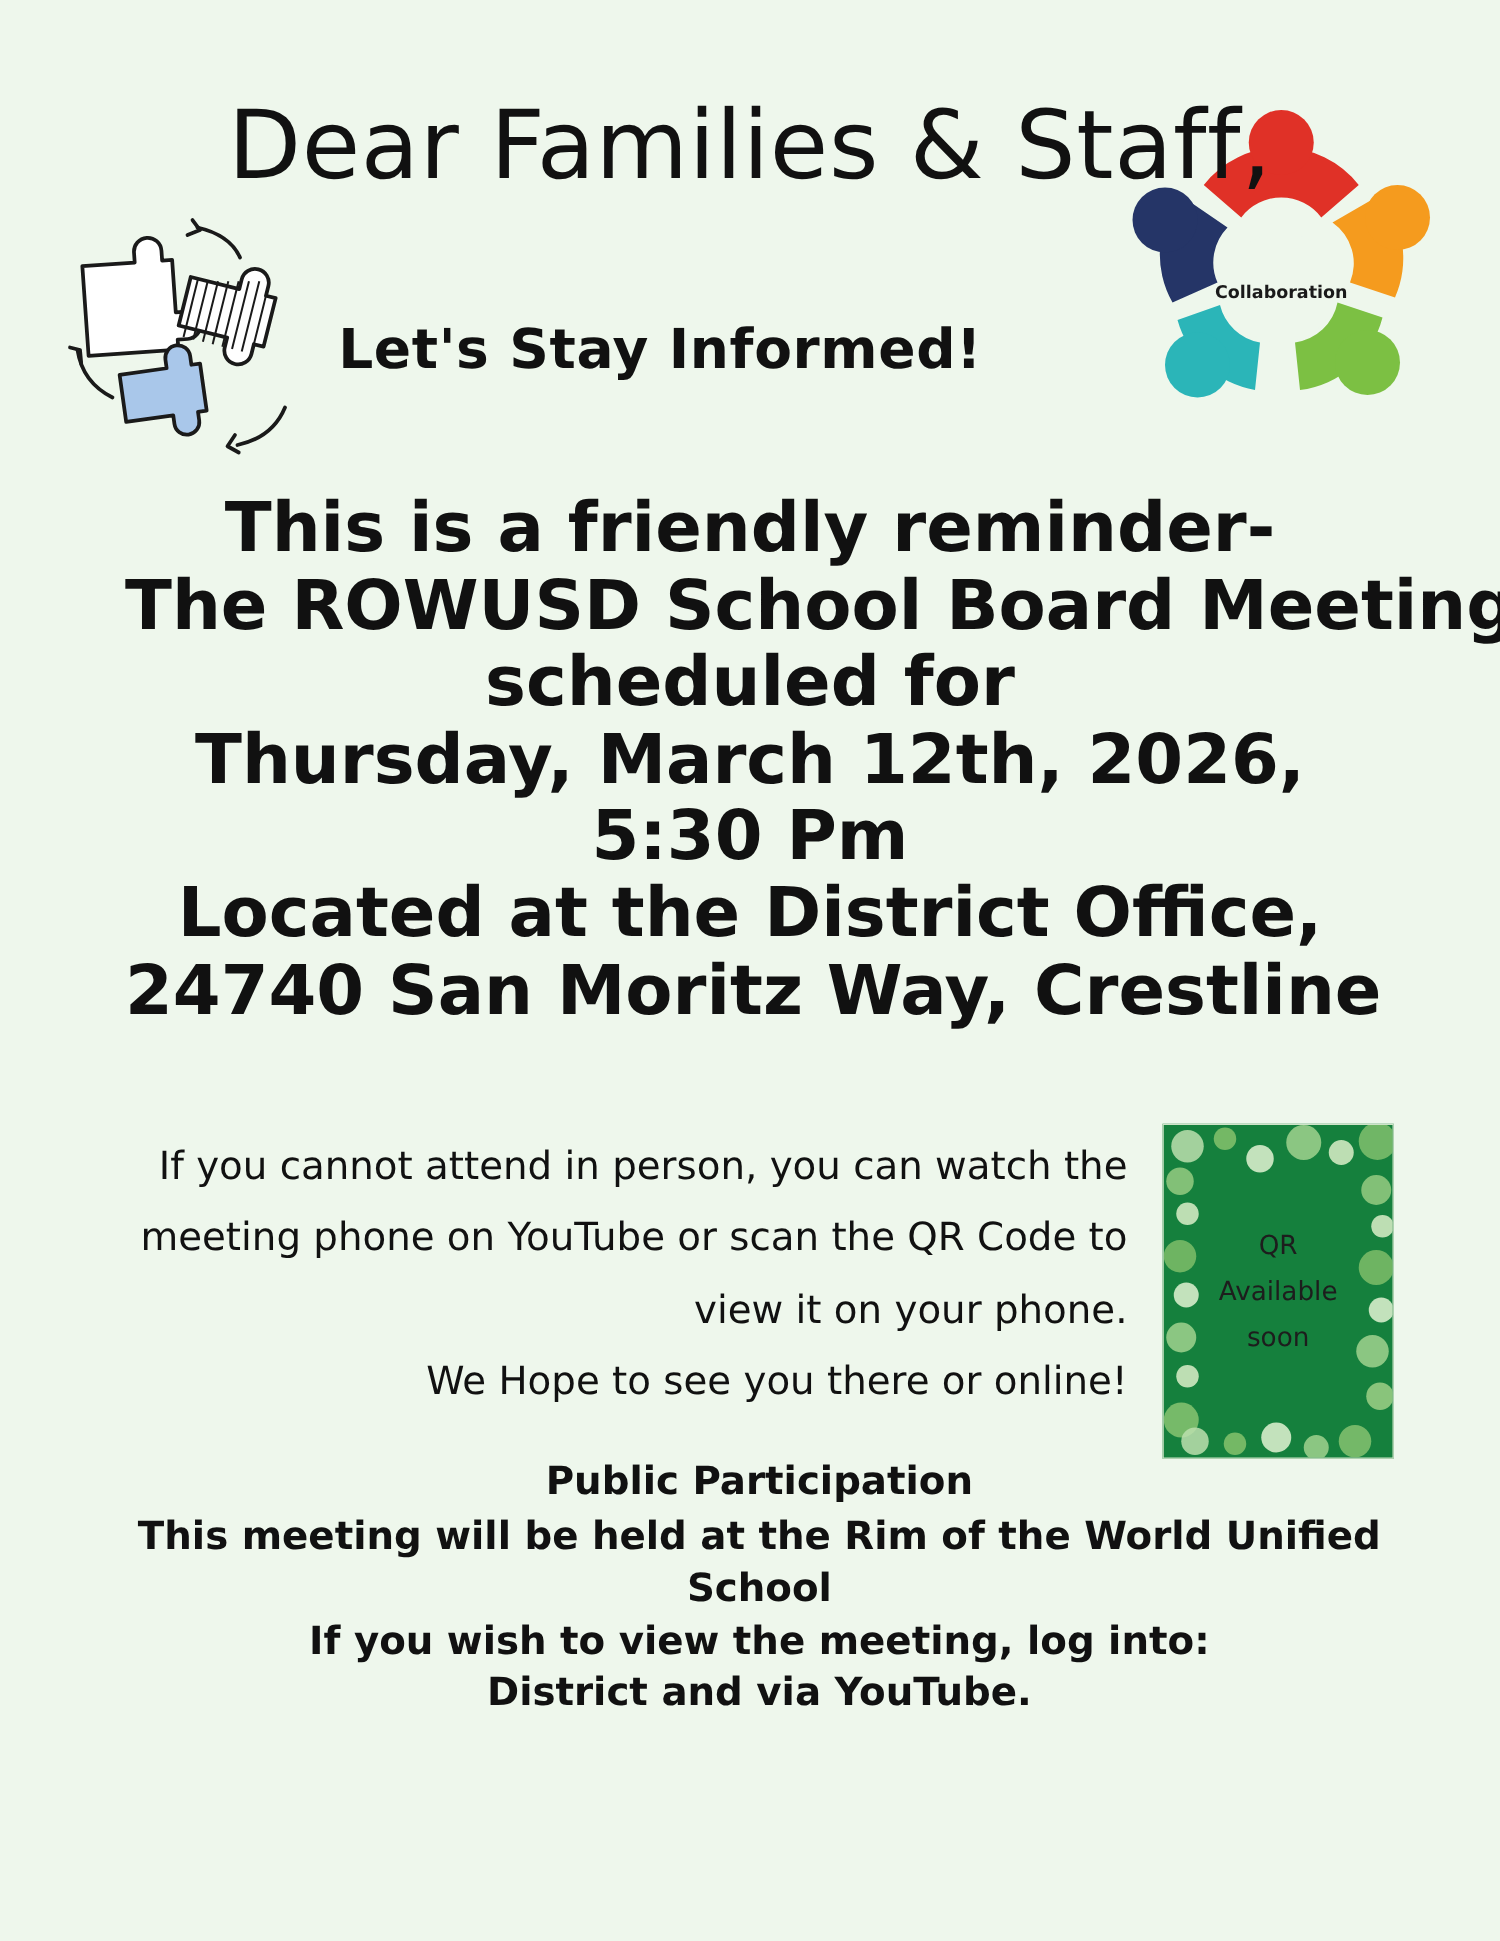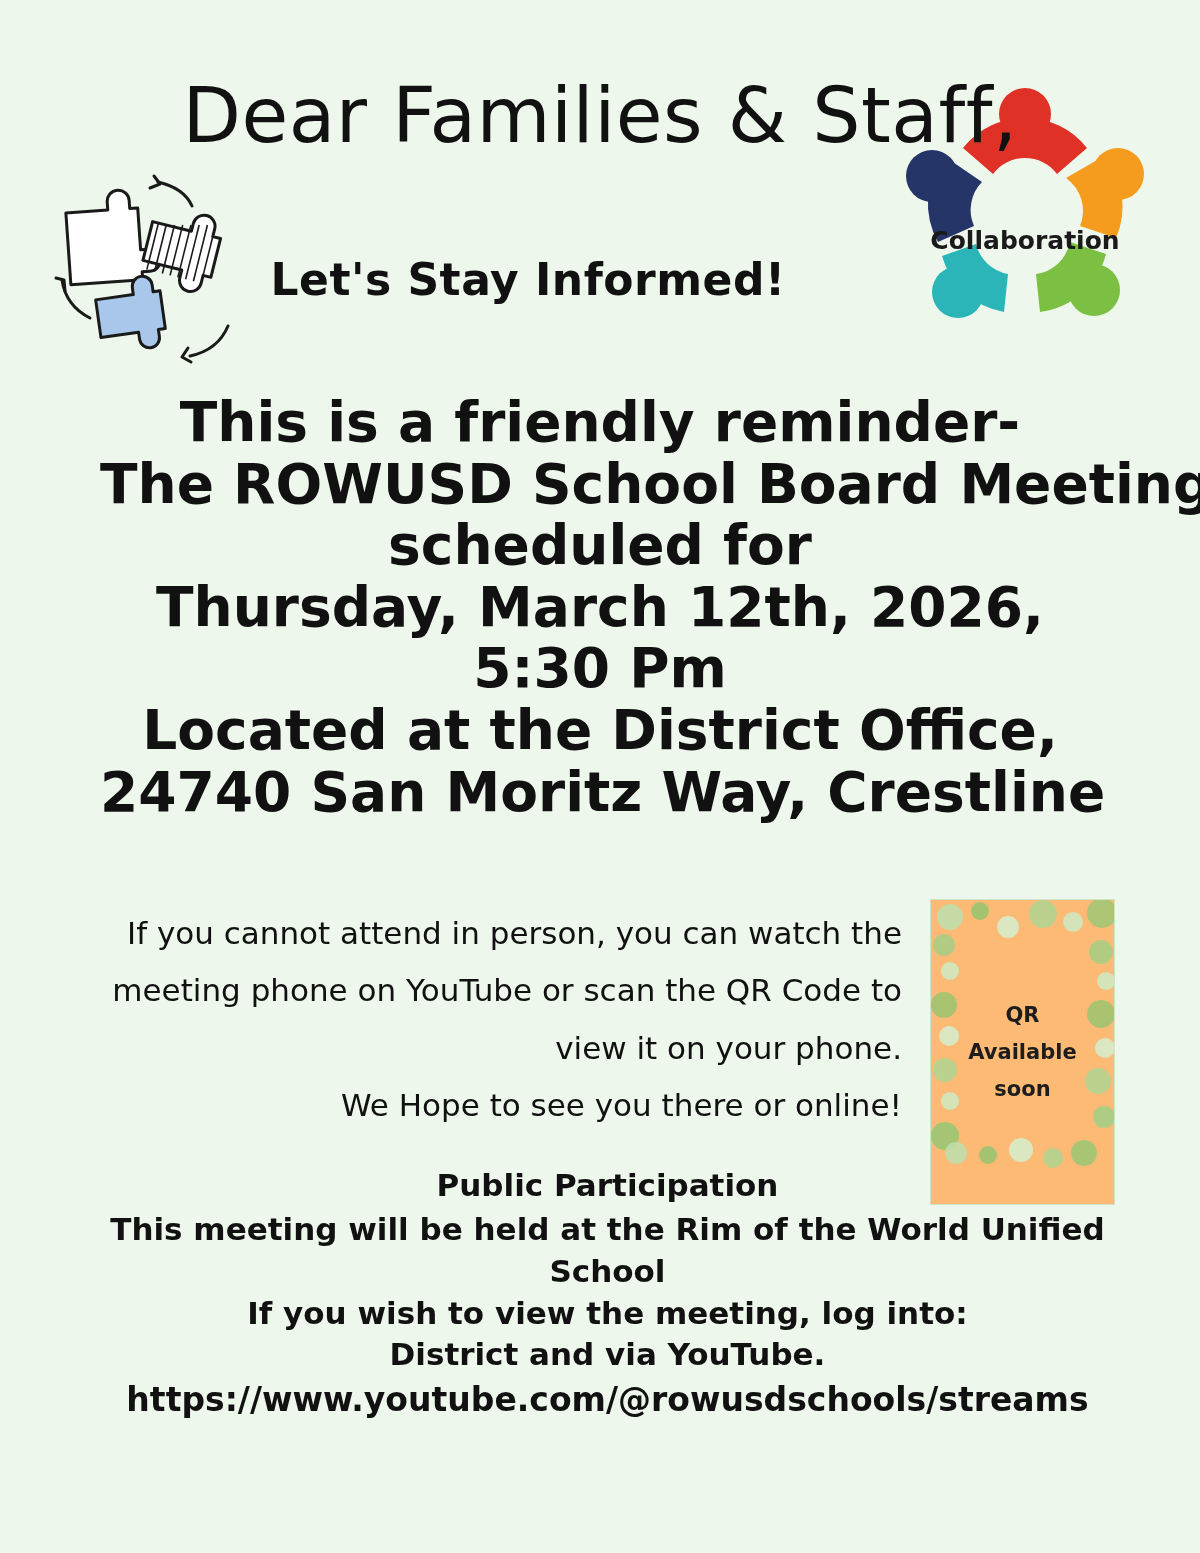--- a/index.html
+++ b/index.html
@@ -94,26 +94,25 @@
   .participation .line { display: block; }
   .participation .title { display: block; margin-bottom: 2px; }
   .participation .url { display: block; font-size: 33px; margin-top: 2px; }
 
   
   .qr-card {
     position: absolute;
     top: 899px;
     left: 930px;
     width: 185px;
-    height: 306px;
-    background: #fdba74;
+    height: 268px;
+    background: #15803d;
     border: 1px solid #cfe3c8;
     box-sizing: border-box;
     overflow: hidden;
-    font-weight: bold;
   }
   .qr-card .qr-text {
     position: absolute;
     top: 50%;
     left: 0;
     width: 100%;
     transform: translateY(-50%);
     text-align: center;
     font-size: 21px;
     line-height: 1.75;
@@ -143,21 +142,21 @@
     left: 880px;
     width: 290px;
     height: 285px;
   }
   .collab-label {
     position: absolute;
     top: 226px;
     left: 880px;
     width: 290px;
     text-align: center;
-    font-size: 25px;
+    font-size: 14px;
     font-weight: 700;
     color: #1a1a1a;
     z-index: 5;
   }
 </style>
 </head>
 <body>
 
 <div class="flyer">
 
@@ -270,16 +269,15 @@
       <span>Available</span>
       <span>soon</span>
     </div>
   </div>
 
   <div class="participation">
     <span class="title">Public Participation</span>
     <span class="line">This meeting will be held at the Rim of the World Unified School</span>
     <span class="line">If you wish to view the meeting, log into:</span>
     <span class="line">District and via YouTube.</span>
-    <span class="url">https://www.youtube.com/@rowusdschools/streams</span>
   </div>
 
 </div>
 
 </body></html>

